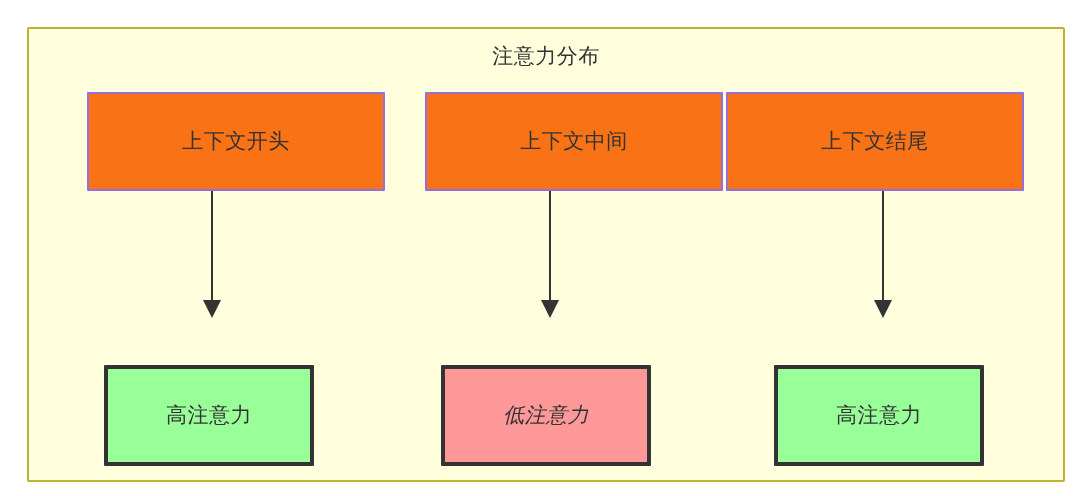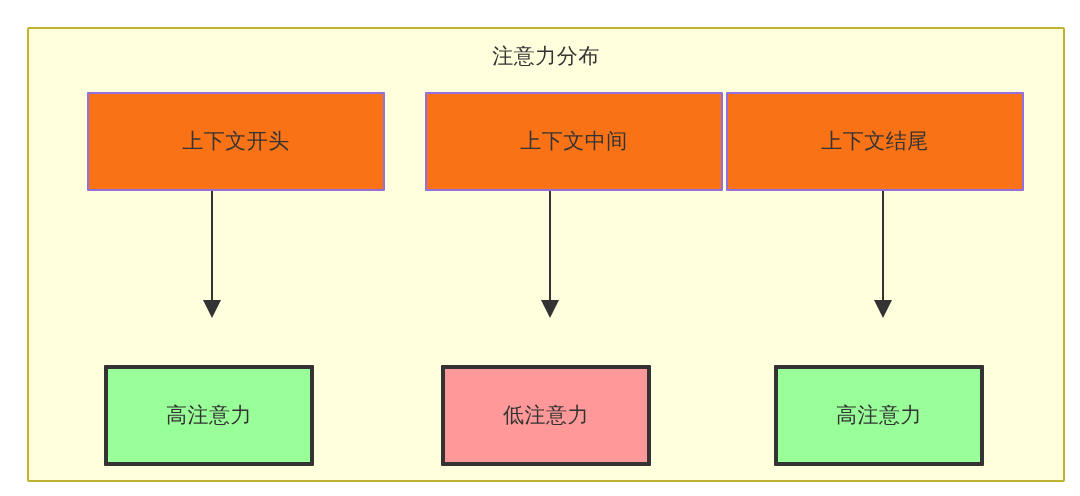--- a/index.html
+++ b/index.html
@@ -80,21 +80,21 @@
     border: 4px solid #333333;
     border-radius: 1px;
     width: 210px;
     height: 101px;
     top: 324px;
     margin-top: 41px;
   }
   .node.attn.high { background: #99ff99; }
   .node.attn.low  { background: #ff9999; }
   .node.attn.a1 { left: 104px; }
-  .node.attn.a2 { left: 441px; }
+  .node.attn.a2 { left: 441px; font-style: italic; }
   .node.attn.a3 { left: 774px; }
 
   
   #edges {
     position: absolute;
     left: 0;
     top: 0;
     width: 1080px;
     height: 496px;
     pointer-events: none;

